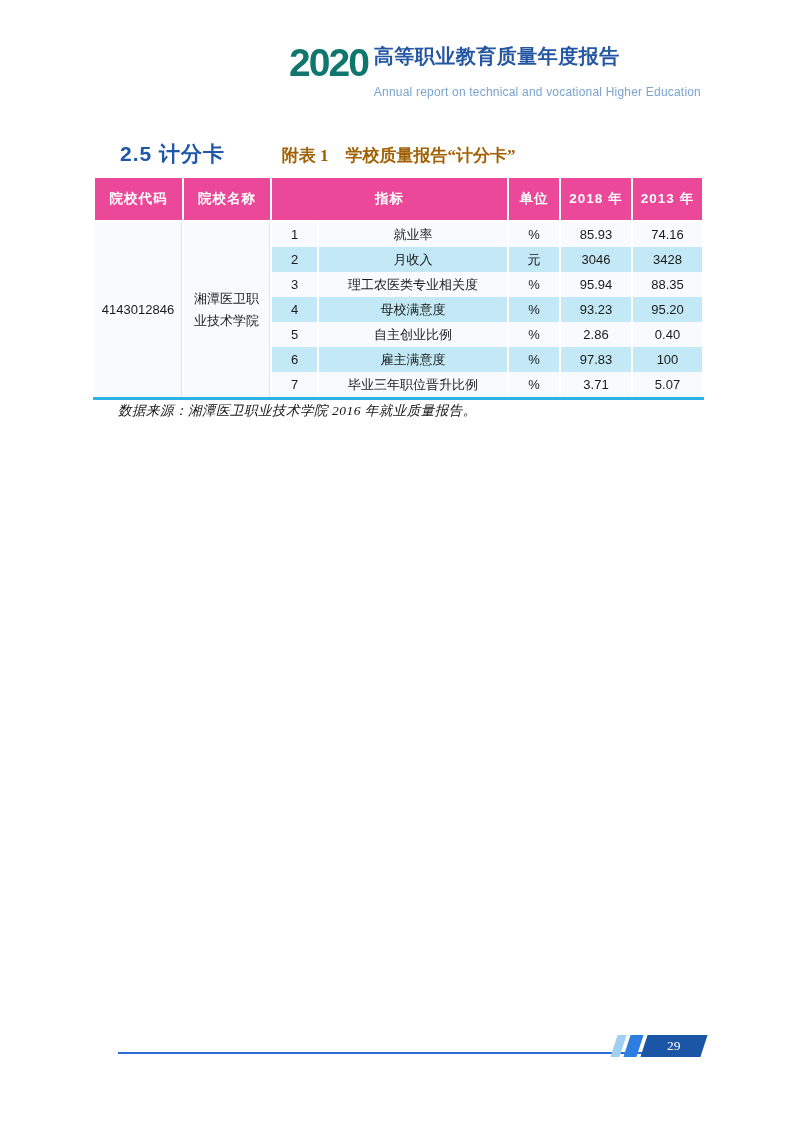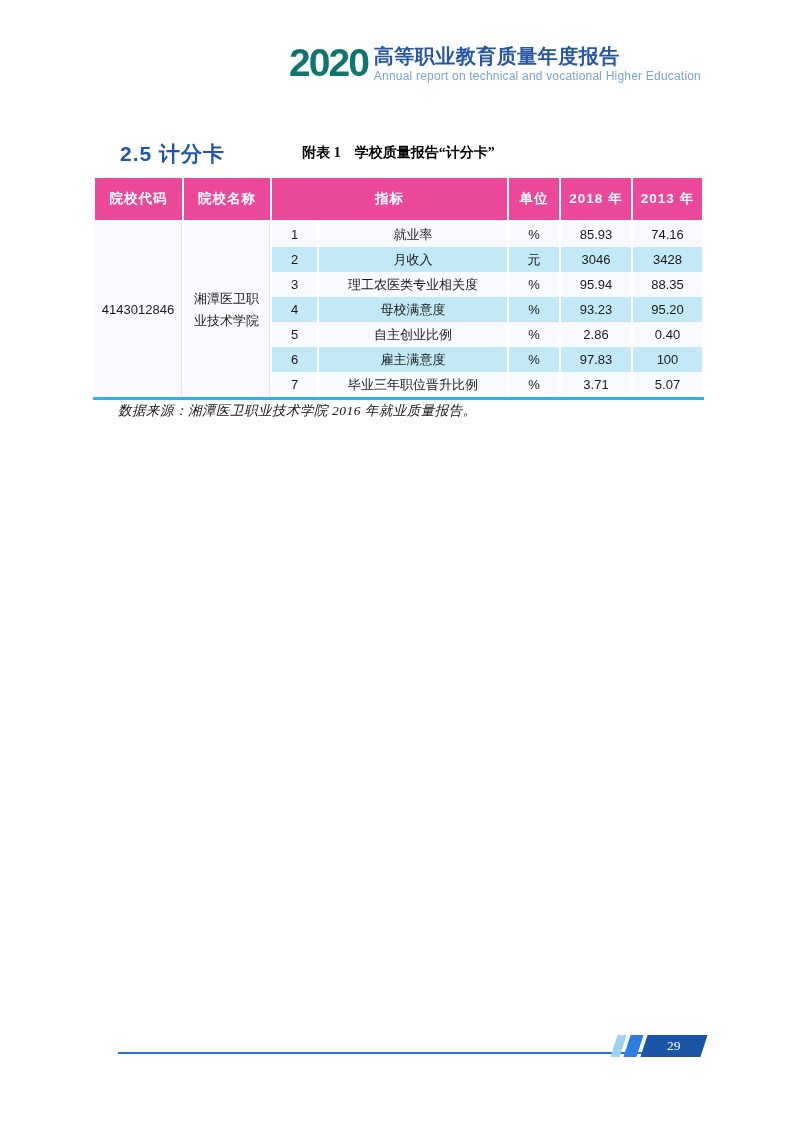--- a/index.html
+++ b/index.html
@@ -25,21 +25,21 @@
   }
   .logo-year {
     font-size: 39px;
     font-weight: bold;
     color: #0f766e;
     line-height: 38px;
     letter-spacing: -2px;
     margin-right: 6px;
     font-family: "Liberation Sans", sans-serif;
   }
-  .logo-right { display: flex; flex-direction: column; }
+  .logo-right { display: flex; flex-direction: column; gap: 16px; }
   .logo-title {
     font-size: 20px;
     font-weight: bold;
     color: #2456a2;
     line-height: 24px;
     letter-spacing: 0.5px;
     white-space: nowrap;
   }
   .logo-subtitle {
     font-size: 12px;
@@ -63,22 +63,22 @@
 
   
   .table-caption {
     position: absolute;
     left: 93px;
     width: 611px;
     top: 144px;
     text-align: center;
     font-family: "Liberation Serif", serif;
     font-weight: bold;
-    font-size: 14px;
-    color: #000000;
+    font-size: 17px;
+    color: #a16207;
   }
 
   
   .score-table {
     position: absolute;
     left: 93px;
     top: 178px;
     width: 611px;
     border-collapse: separate;
     border-spacing: 2px 0;

